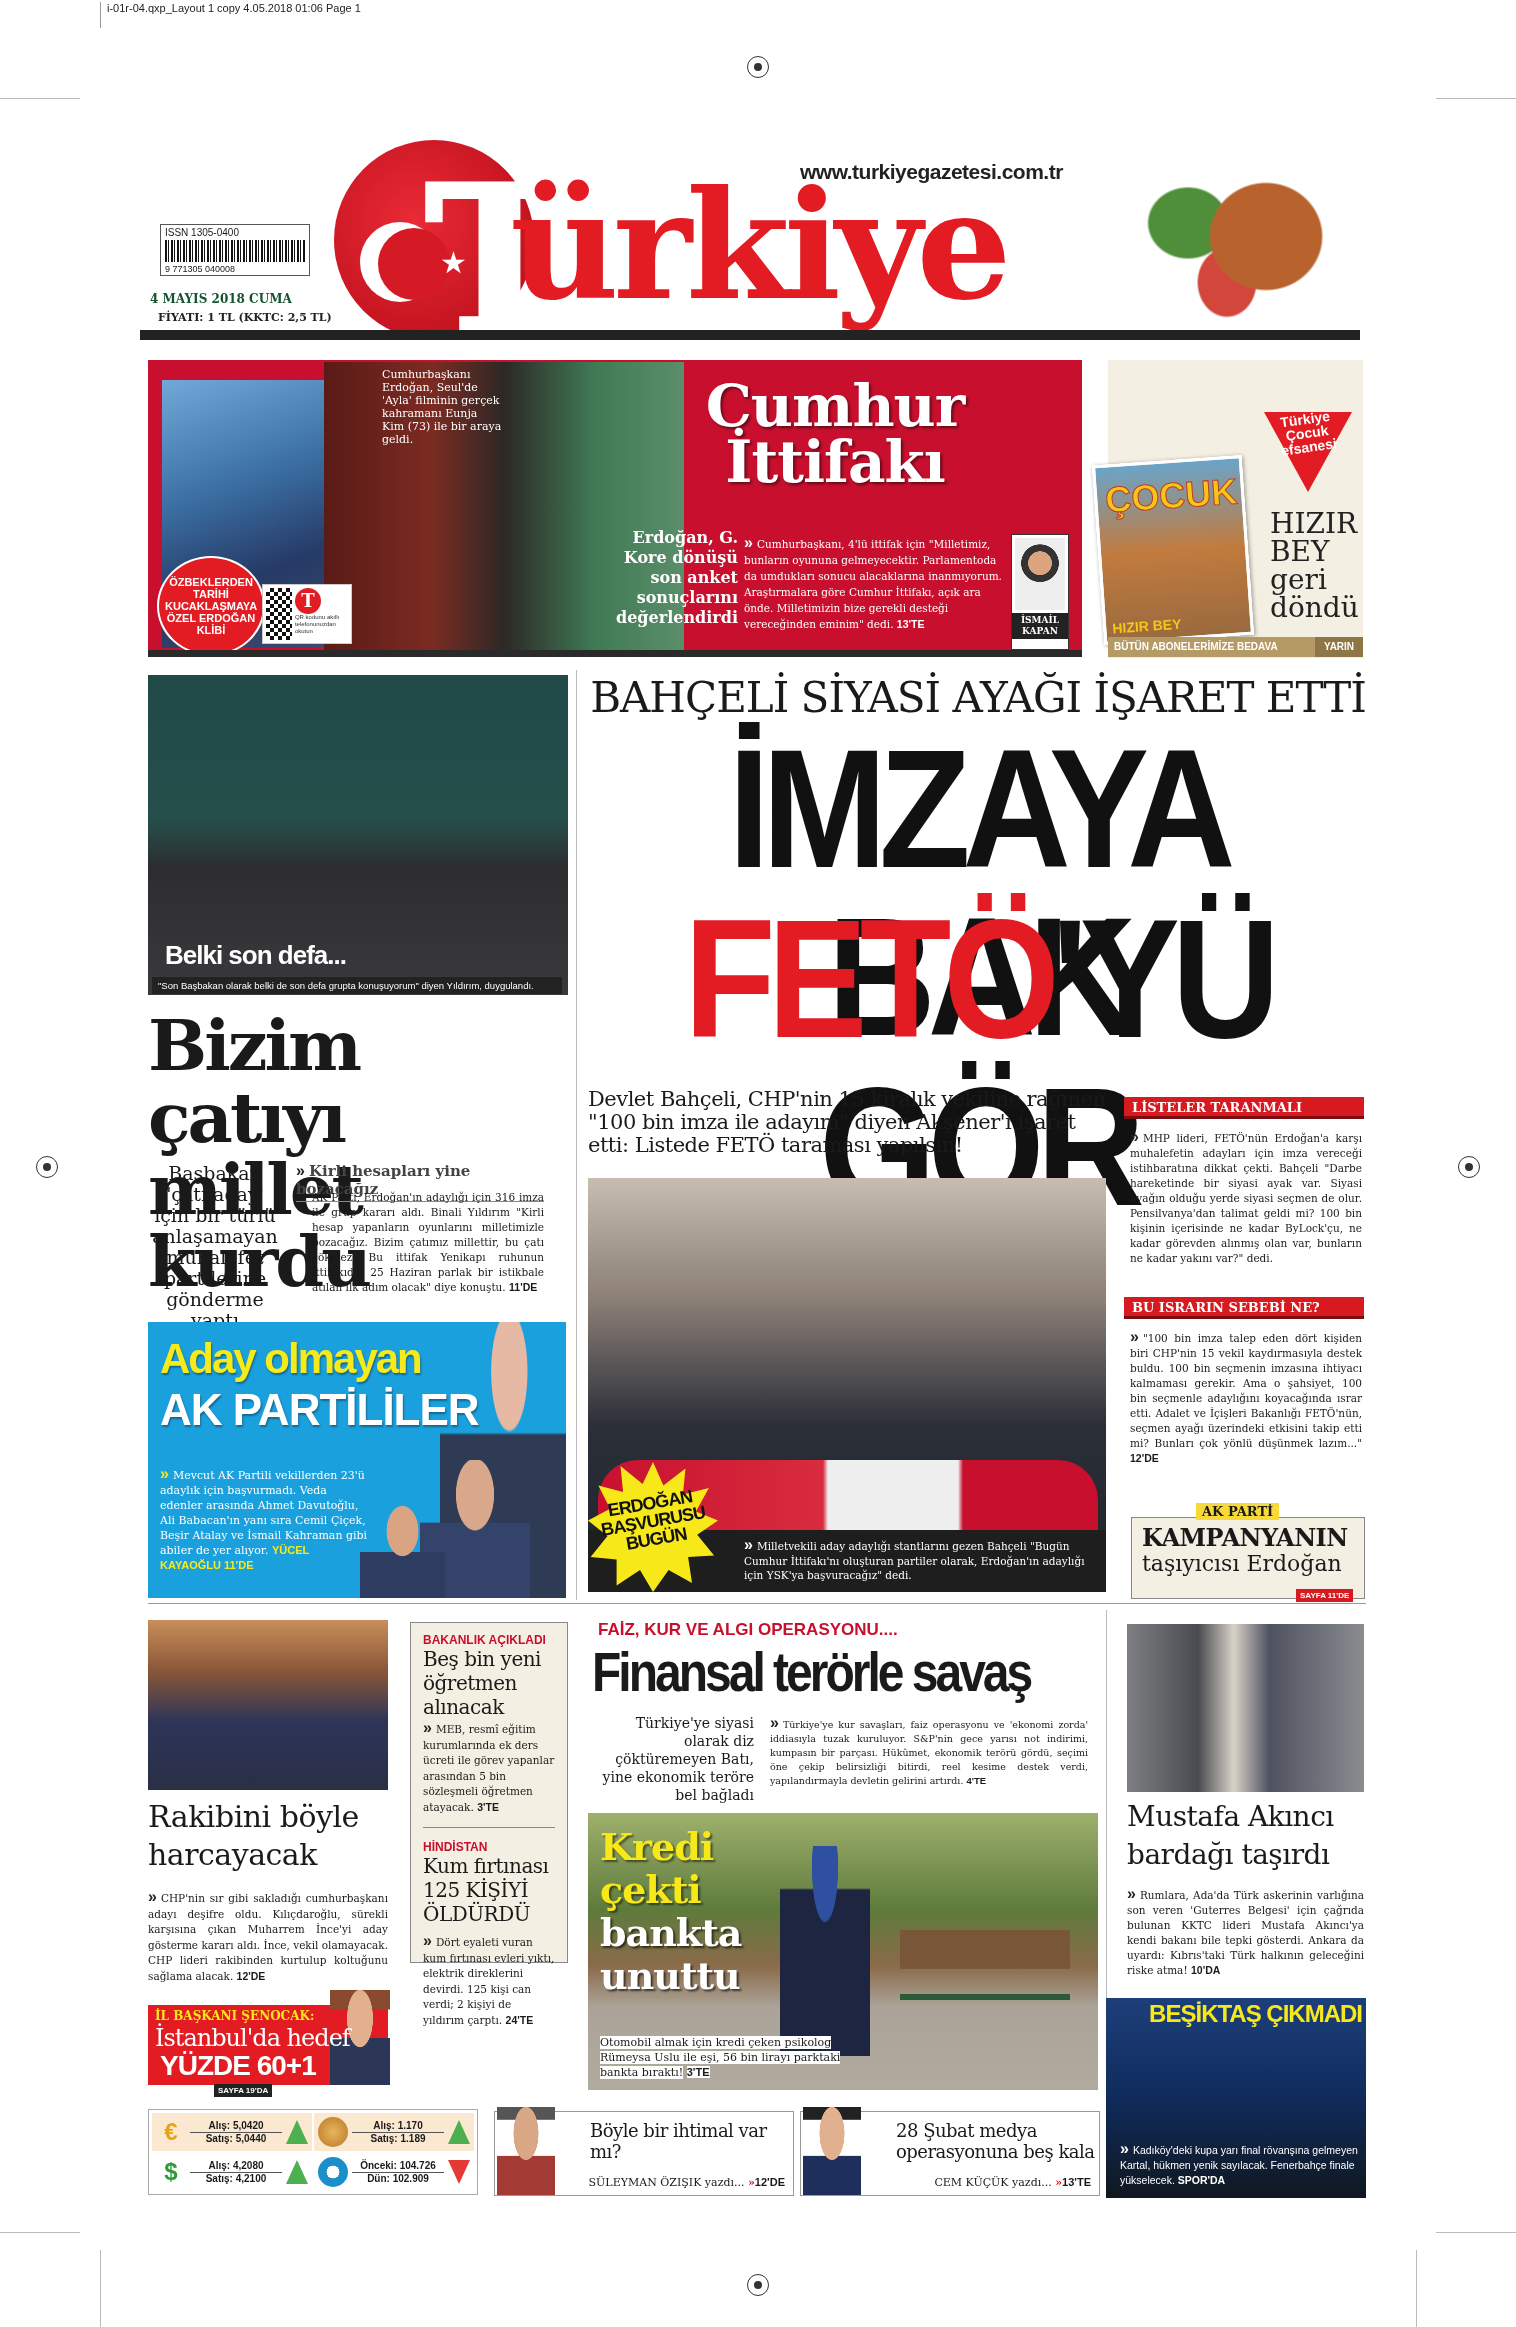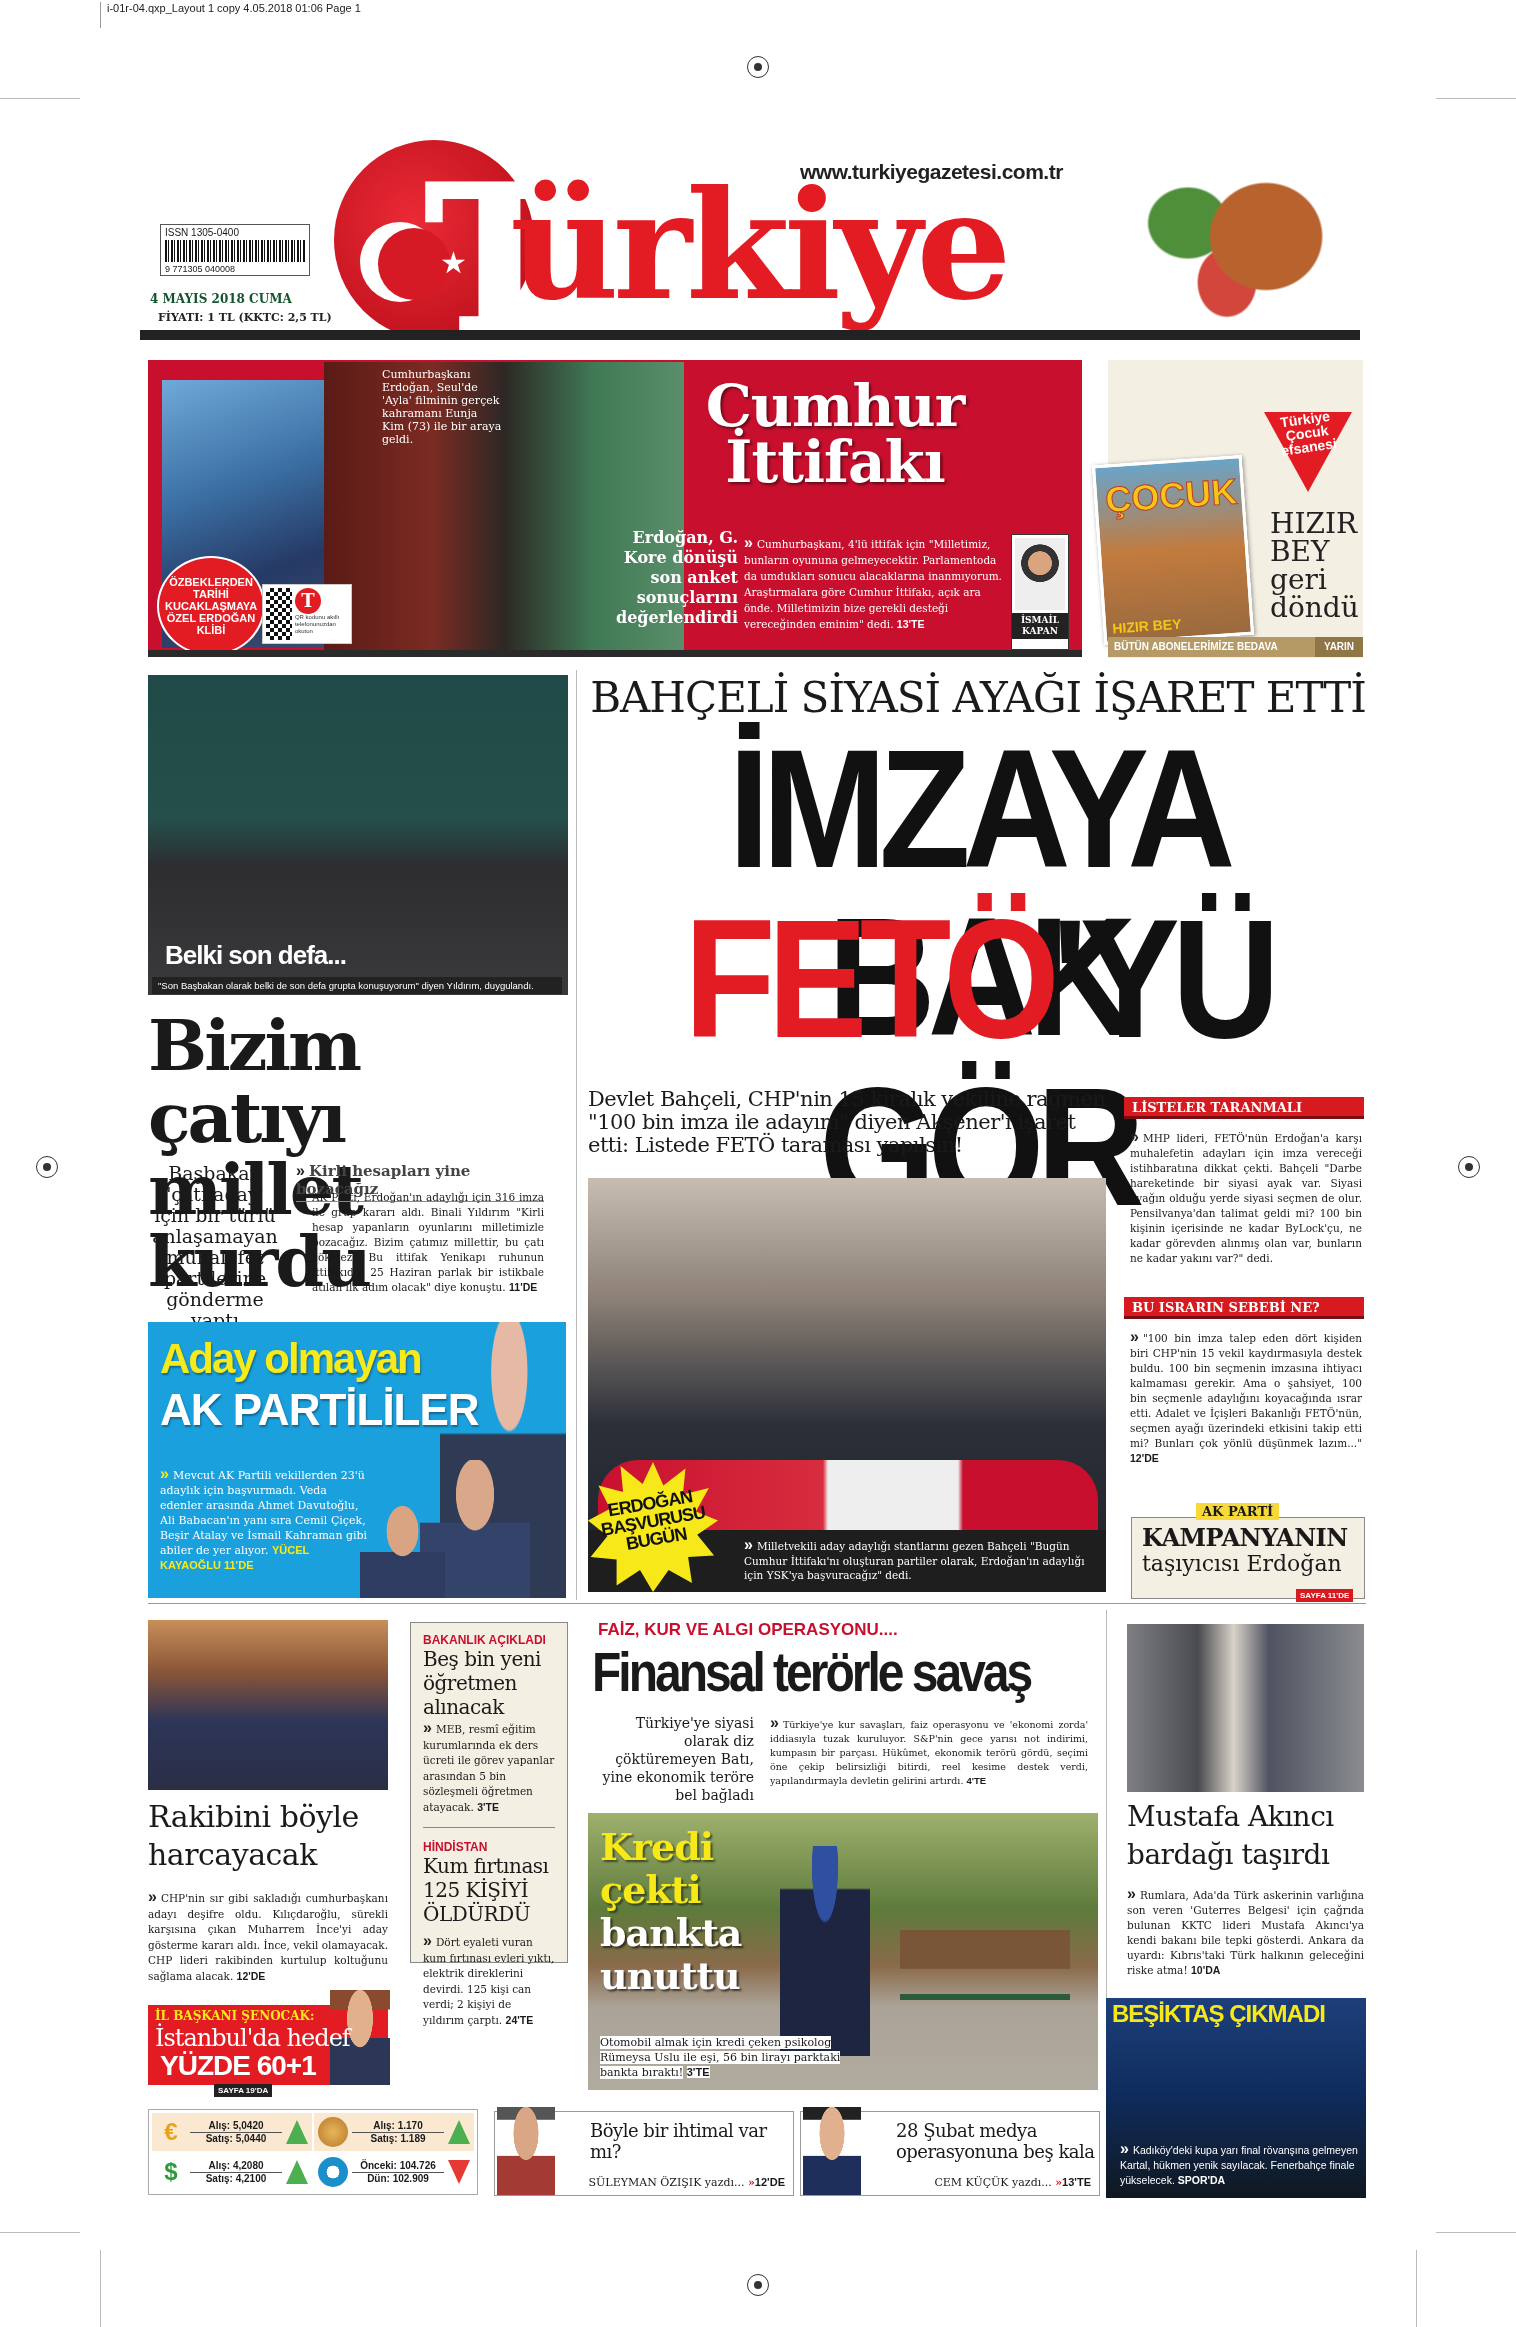--- a/index.html
+++ b/index.html
@@ -121,21 +121,21 @@
 .kredi-t{left:600px;top:1825px;font:bold 38px "DejaVu Serif",serif;line-height:43px;letter-spacing:-1px}
 .yel{color:#f7e81a;text-shadow:2px 2px 2px rgba(0,0,0,.5)}
 .wht{color:#fff;text-shadow:2px 2px 2px rgba(0,0,0,.6)}
 .kredi-cap{left:600px;top:2035px;width:250px;font:11px "DejaVu Serif",serif;line-height:15px}
 .kredi-cap span{background:#fff}
 
 .photo-akinci{left:1127px;top:1624px;width:237px;height:168px;background:linear-gradient(90deg,#7e7f82,#4a4b50 30%,#d8d2c8 45%,#4f5260 60%,#8a8c90)}
 .hl-akinci{left:1127px;top:1798px;font:28px "DejaVu Serif",serif;line-height:38px;letter-spacing:-0.5px}
 .body-akinci{left:1127px;top:1885px;width:237px;font:10.5px "DejaVu Serif",serif;line-height:15px;text-align:justify}
 .besiktas{left:1106px;top:1998px;width:260px;height:200px;background:linear-gradient(180deg,#1d3f7a,#0f2b5c 50%,#101820)}
-.besik-t{left:1112px;top:2000px;width:250px;font:bold 24px "Liberation Sans",sans-serif;color:#f7e81a;letter-spacing:-1px;text-align:left}
+.besik-t{left:1112px;top:2000px;width:250px;font:bold 24px "Liberation Sans",sans-serif;color:#f7e81a;letter-spacing:-1px;text-align:right}
 .besik-cap{left:1120px;top:2140px;width:240px;font:10.5px "Liberation Sans",sans-serif;color:#fff;line-height:15px}
 
 .market{left:148px;top:2109px;width:330px;height:86px;border:1px solid #aaa;background:#fff;display:grid;grid-template-columns:1fr 1fr;gap:2px;padding:3px}
 .mcell{display:flex;align-items:center;gap:4px;padding:2px 4px}
 .mcell.top{background:#fbe8d0}
 .micon{width:30px;height:30px;border-radius:50%;font:bold 24px "Liberation Sans",sans-serif;text-align:center;line-height:30px}
 .mvals{font:bold 10px "Liberation Sans",sans-serif;text-align:center;flex:1}
 .mvals div:first-child{border-bottom:1px solid #555;padding-bottom:1px}
 .arrow-up{width:0;height:0;border-left:11px solid transparent;border-right:11px solid transparent;border-bottom:24px solid #4caf50}
 .arrow-dn{width:0;height:0;border-left:11px solid transparent;border-right:11px solid transparent;border-top:24px solid #e53935}

